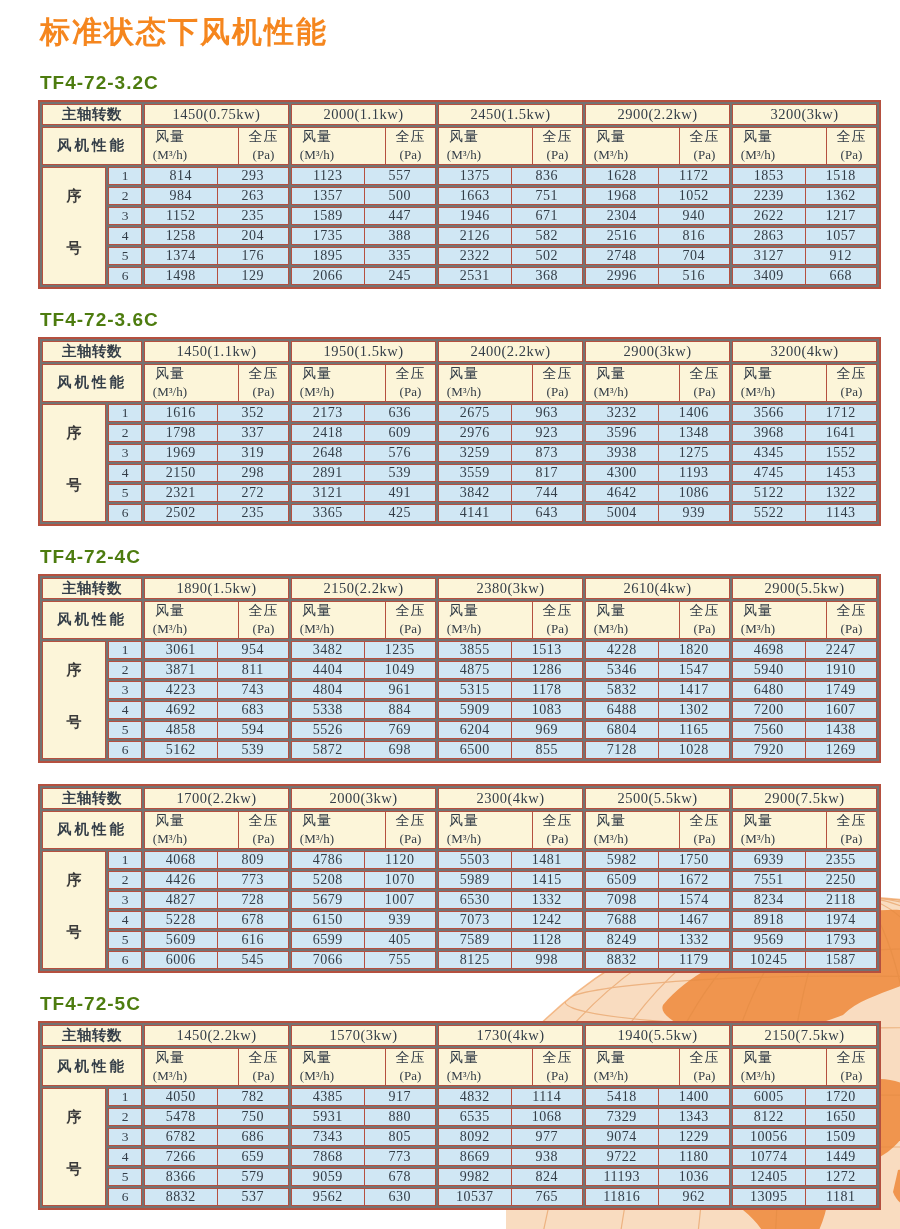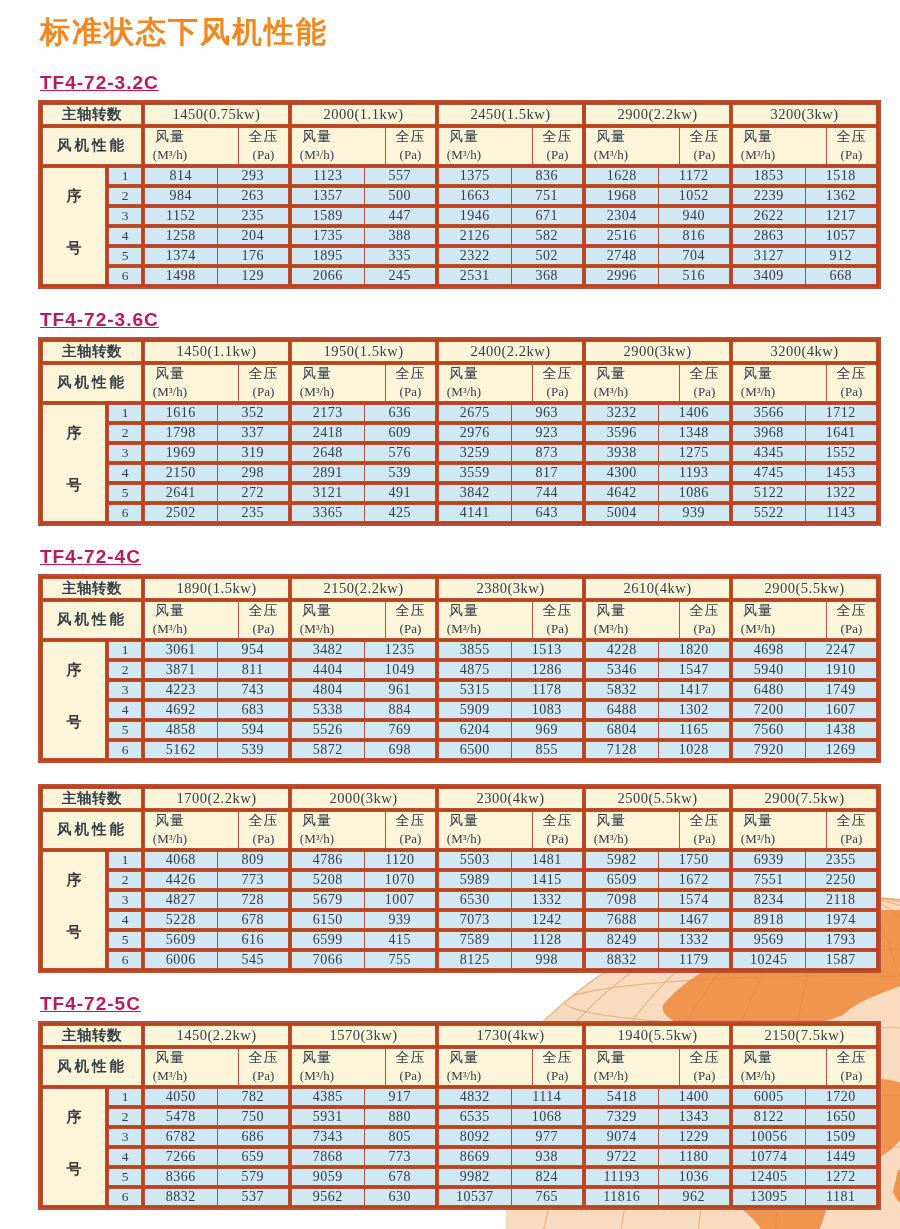--- a/index.html
+++ b/index.html
@@ -23,33 +23,32 @@
     letter-spacing: 2px;
     margin: 2px 0 0 2px;
     line-height: 1.2;
   }
   .section { margin-top: 21px; }
   .section.first { margin-top: 23px; }
   .model {
     font-family: "Liberation Sans", sans-serif;
     font-weight: bold;
     font-size: 19px;
-    color: #be185d;
+    color: #4d7c0f;
     letter-spacing: 1px;
     margin: 0 0 6px 2px;
     line-height: 1.1;
-    text-decoration: underline;
   }
 
   table.fan {
     width: 840px;
     table-layout: fixed;
     border-collapse: separate;
     border-spacing: 2px;
-    background: #c2410c;
+    background: #737373;
     border: 2px solid #b5503f;
   }
   col.c-label { width: 64px; }
   col.c-num   { width: 34px; }
   col.c-g     { width: 145px; }
   table.fan td {
     border: 1px solid #b5503f;
     padding: 0;
     text-align: center;
     vertical-align: middle;
@@ -632,21 +631,21 @@
                   <div class="pair">
                     <div class="half val">4745</div>
                     <div class="half sep val">1453</div>
                   </div>
                 </td>
               </tr>
               <tr class="row-data">
                 <td class="bl num">5</td>
                 <td class="bl">
                   <div class="pair">
-                    <div class="half val">2641</div>
+                    <div class="half val">2321</div>
                     <div class="half sep val">272</div>
                   </div>
                 </td>
                 <td class="bl">
                   <div class="pair">
                     <div class="half val">3121</div>
                     <div class="half sep val">491</div>
                   </div>
                 </td>
                 <td class="bl">
@@ -1220,21 +1219,21 @@
                 <td class="bl num">5</td>
                 <td class="bl">
                   <div class="pair">
                     <div class="half val">5609</div>
                     <div class="half sep val">616</div>
                   </div>
                 </td>
                 <td class="bl">
                   <div class="pair">
                     <div class="half val">6599</div>
-                    <div class="half sep val">415</div>
+                    <div class="half sep val">405</div>
                   </div>
                 </td>
                 <td class="bl">
                   <div class="pair">
                     <div class="half val">7589</div>
                     <div class="half sep val">1128</div>
                   </div>
                 </td>
                 <td class="bl">
                   <div class="pair">

